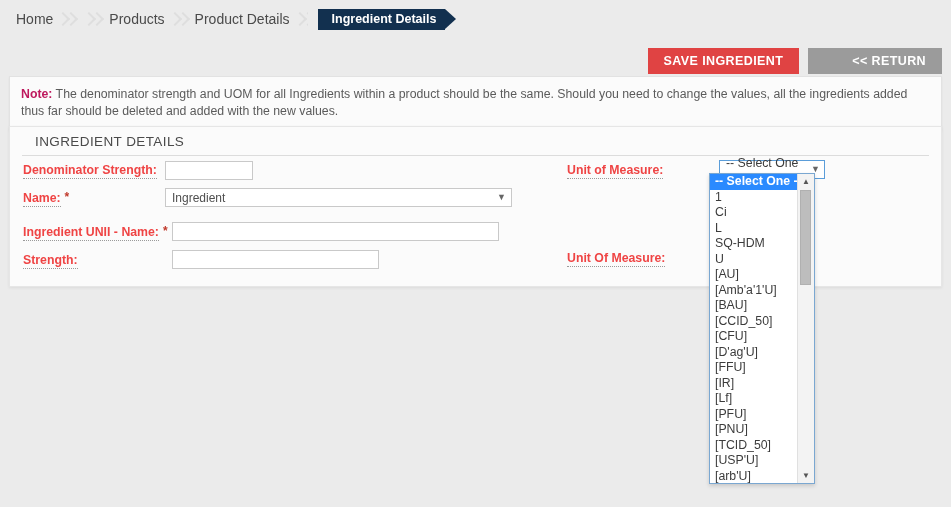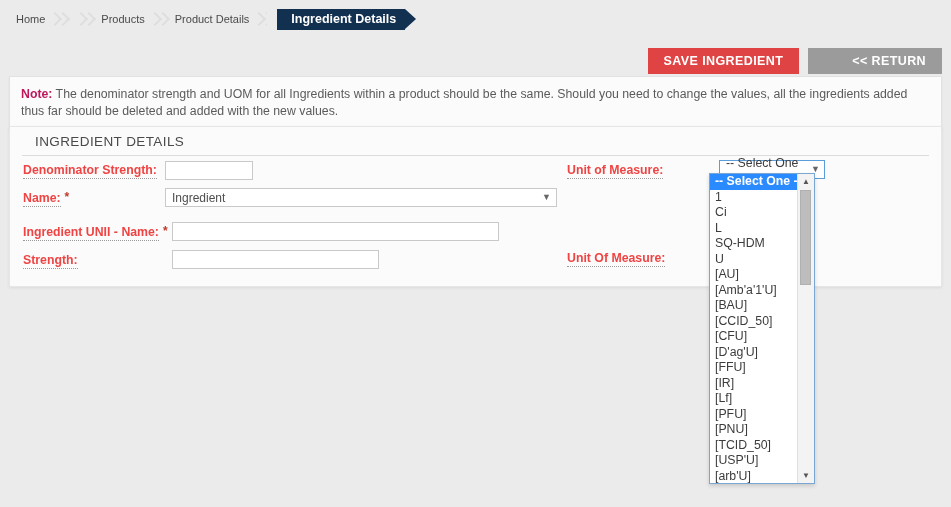--- a/index.html
+++ b/index.html
@@ -20,21 +20,21 @@
   
   .breadcrumb-bar {
     height: 38px;
     background: #ebebeb;
     display: flex;
     align-items: center;
     padding-left: 14px;
     box-sizing: border-box;
   }
   .crumb {
-    font-size: 11px;
+    font-size: 14px;
     color: #4a4a4a;
     white-space: nowrap;
     padding: 0 2px;
     line-height: 20px;
     text-align: center;
   }
   .crumb-sep {
     width: 26px;
     height: 22px;
     position: relative;
@@ -337,21 +337,21 @@
 
     <div class="frow" style="left:13px; top:7px;">
       <span class="flabel">Denominator Strength:</span>
     </div>
     <input class="txt" style="position: absolute; left: 155px; top: 5px; width: 88px;" value="">
 
     <div class="frow" style="left:13px; top:35px;">
       <span class="flabel">Name:</span>
       <span class="req">*</span>
     </div>
-    <div class="fake-select" style="position:absolute; left:155px; top:32px; width:392px;">
+    <div class="fake-select" style="position:absolute; left:155px; top:32px; width:347px;">
       <span>Ingredient</span>
       <span class="caret">▼</span>
     </div>
 
     <div class="frow" style="left:13px; top:69px;">
       <span class="flabel">Ingredient UNII - Name:</span>
       <span class="req">*</span>
     </div>
     <input class="txt" style="position: absolute; left: 162px; top: 66px; width: 327px;" value="">
 

